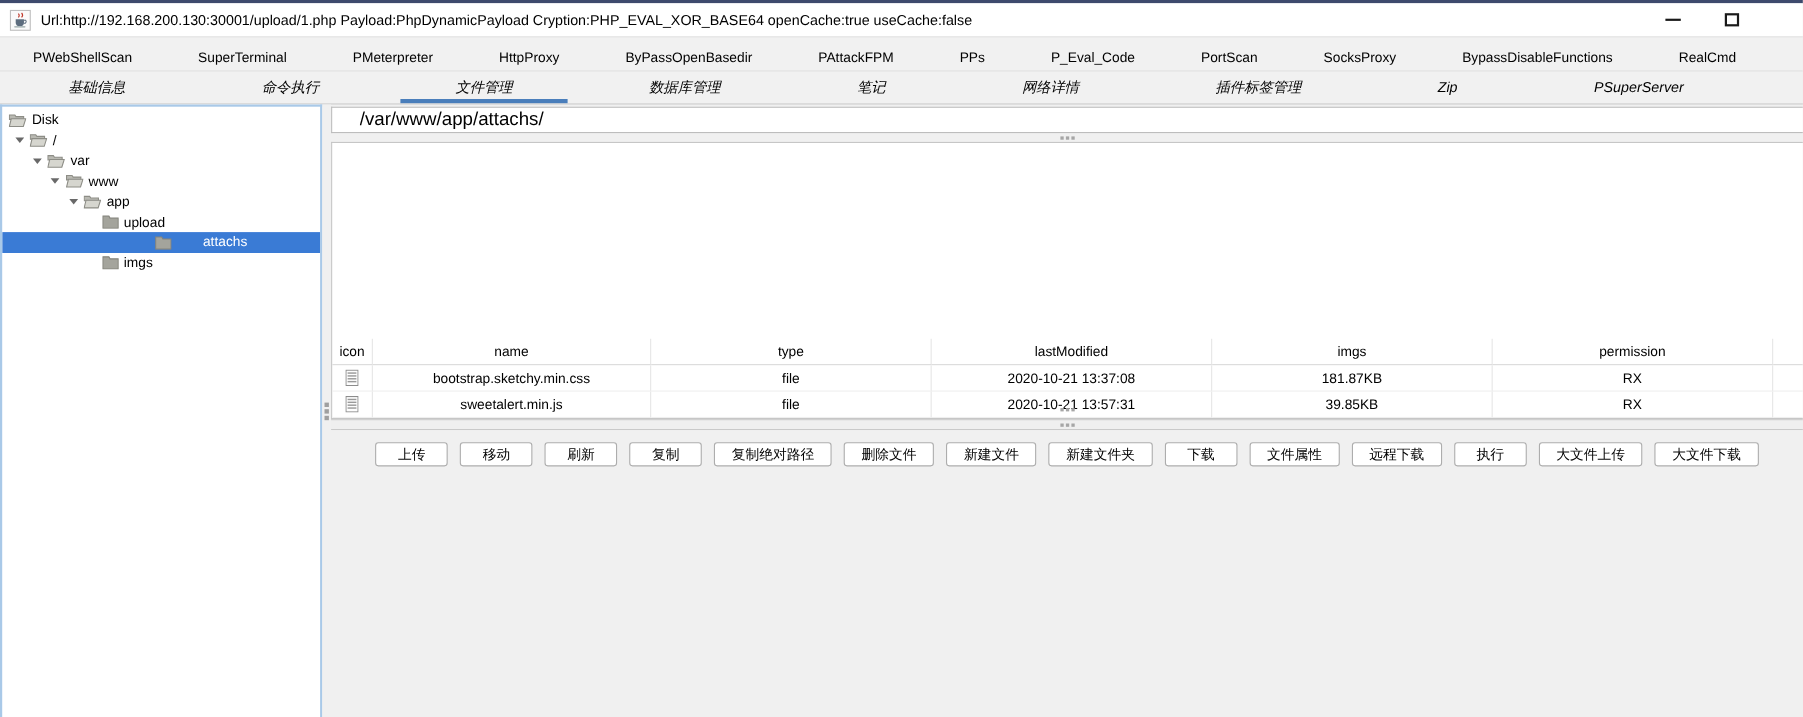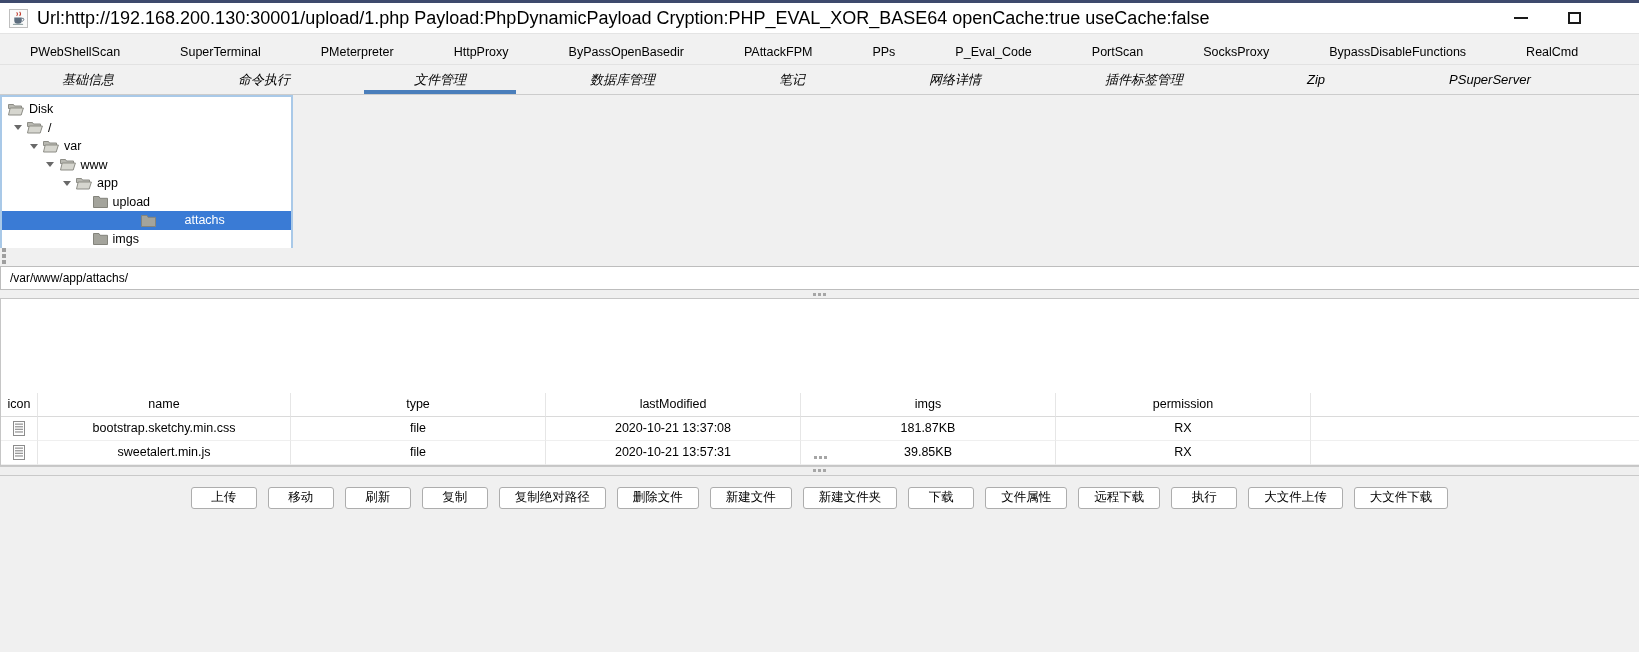--- a/index.html
+++ b/index.html
@@ -3,48 +3,48 @@
 <meta charset="utf-8">
 <style>
   * { box-sizing: border-box; margin: 0; padding: 0; }
   html,body { width:1639px; height:652px; overflow:hidden; }
   body { font-family:"Liberation Sans", sans-serif; background:#f0f0f0; color:#000; }
 
   .top-edge { height:3px; background:#3e4a6d; }
 
   .titlebar { height:30px; background:#ffffff; display:flex; align-items:center; padding-left:9px; }
   .app-icon { width:19px; height:19px; border:1px solid #bfbfbf; background:#fafafa; display:flex; align-items:center; justify-content:center; margin-right:9px; flex:none; }
-  .title-text { font-size:18px; white-space:nowrap; }
+  .title-text { font-size:13px; white-space:nowrap; }
   .win-controls { margin-left:auto; display:flex; align-items:center; gap:40px; margin-right:58px; }
   .min-glyph { width:14px; height:2px; background:#1a1a1a; }
   .max-glyph { width:13px; height:12px; border:2px solid #1a1a1a; }
 
   .tabrow1 { height:31px; background:#f1f1f1; border-top:1px solid #e4e4e4; display:flex; overflow:hidden; }
   .ptab { padding:3px 30px; line-height:30px; font-size:12.5px; white-space:nowrap; cursor:default; }
 
   .tabrow2 { height:31px; background:#f1f1f1; border-top:1px solid #e2e2e2; border-bottom:1px solid #cccccc; display:flex; overflow:hidden; }
   .mtab { padding:0 62px; line-height:29px; font-size:13px; white-space:nowrap; position:relative; cursor:default;font-style:italic; }
   .mtab.selected::after { content:""; position:absolute; left:12px; right:12px; bottom:0; height:4px; background:#4a7ebb; }
 
-  .main { display:flex; height:557px;flex-direction:column; }
+  .main { display:flex; height:557px; }
 
   .tree-panel { width:293px; flex:none; background:#fff; border:2px solid #a9c9e8; border-bottom:none; padding-top:3px; overflow:hidden; }
   .tree-row { height:18.5px; display:flex; align-items:center; font-size:12.5px; white-space:nowrap; cursor:default; }
   .tree-row.selected { background:#3a7bd5; color:#ffffff;gap:24px; }
   .tsp { flex:none; height:1px; }
   .arrow-slot { width:19px; flex:none; display:flex; align-items:center; justify-content:center; }
   .arr-down { width:0; height:0; border-left:4.5px solid transparent; border-right:4.5px solid transparent; border-top:5.5px solid #696969; }
   .tree-ico { flex:none; margin-right:5px; display:flex; }
 
   .splitter-v { width:8px; flex:none; background:#f0f0f0; display:flex; flex-direction:column; align-items:center; justify-content:center; gap:2px; }
   .vd { width:4px; height:4px; background:#9f9f9f; }
 
   .right-panel { flex:1; min-width:0; display:flex; flex-direction:column; }
   .path-bar { height:24px; margin-top:2px; background:#fff; border:1px solid #bdbdbd; border-right:none; display:flex; align-items:center; }
-  .path-input { width:100%; border:none; outline:none; background:transparent; font-family:"Liberation Sans",sans-serif; font-size:12px; padding-left:9px; }
+  .path-input { width:100%; border:none; outline:none; background:transparent; font-family:"Liberation Sans",sans-serif; font-size:17px; padding-left:9px;margin-left:16px; }
   .hgrip { height:8px; display:flex; align-items:center; justify-content:center; gap:2px; }
   .hd { width:3px; height:3px; background:#a6a6a6; }
 
   .file-table { flex:1; background:#fff; border:1px solid #c6c6c6; border-right:none; display:flex; flex-direction:column; position:relative; overflow:hidden;justify-content:flex-end; }
   .trow { display:flex; height:24px; flex:none; }
   .tcell { display:flex; align-items:center; justify-content:center; font-size:12.5px; border-right:1px solid #e6e6e6; overflow:hidden; white-space:nowrap; }
   .trow.thead .tcell { border-bottom:1px solid #dadada; }
   .trow.tbody .tcell { border-bottom:1px solid #efefef; }
   .c-icon { width:37px; } .c-name { width:253px; } .c-type { width:255px; }
   .c-lm { width:255px; } .c-size { width:255px; } .c-perm { width:255px; }

